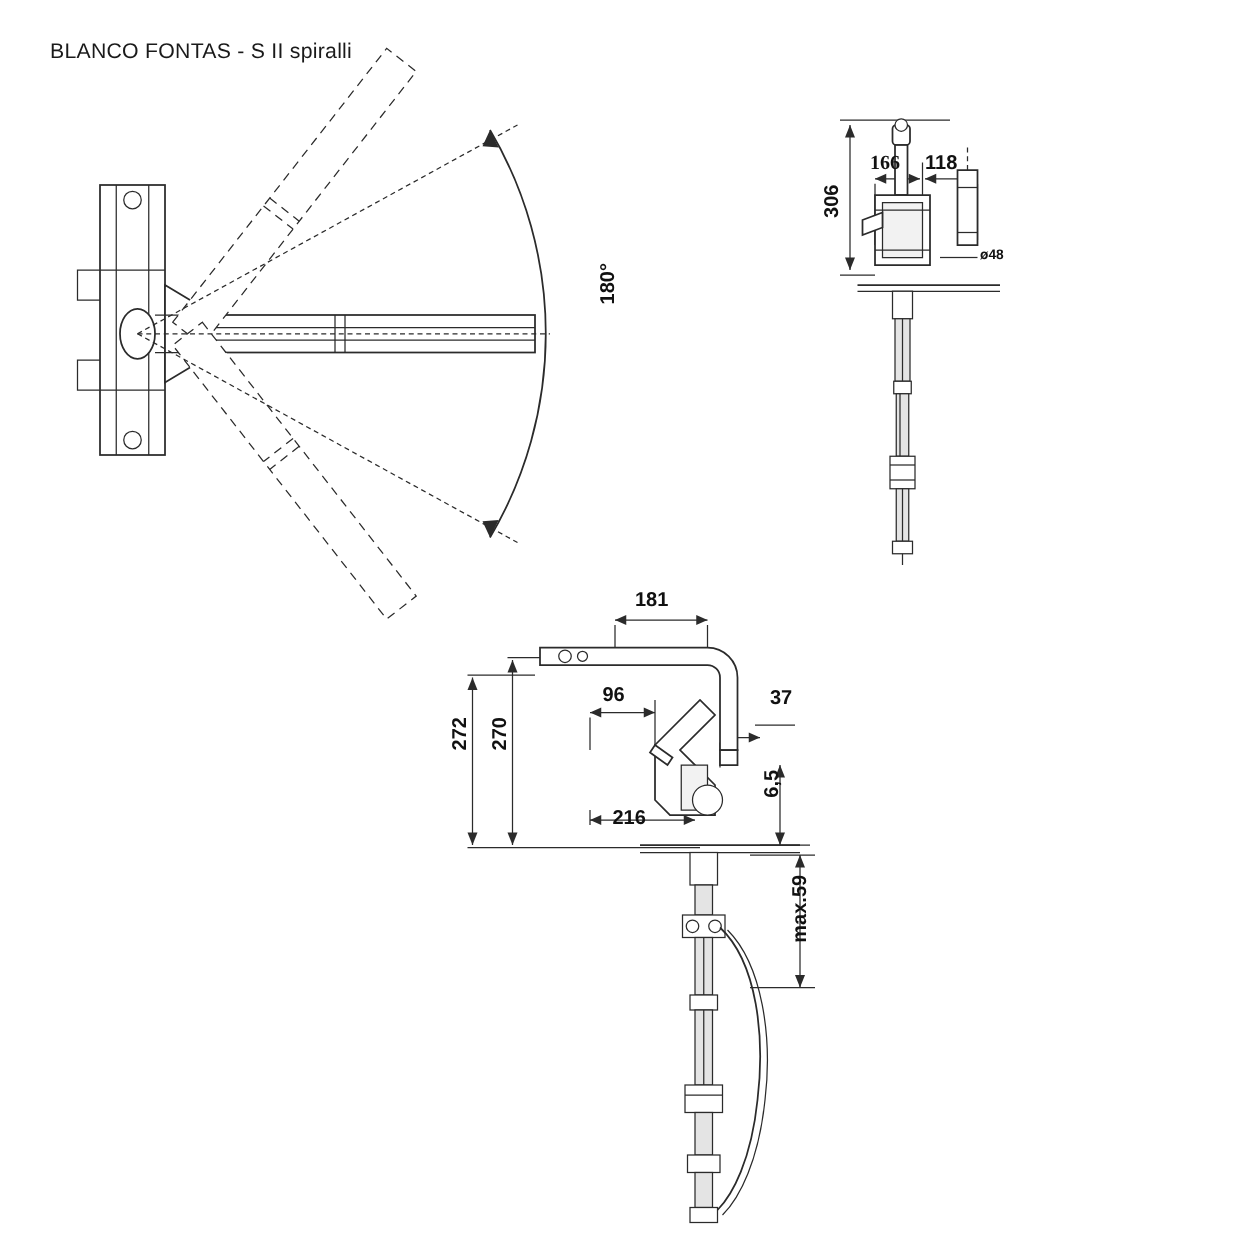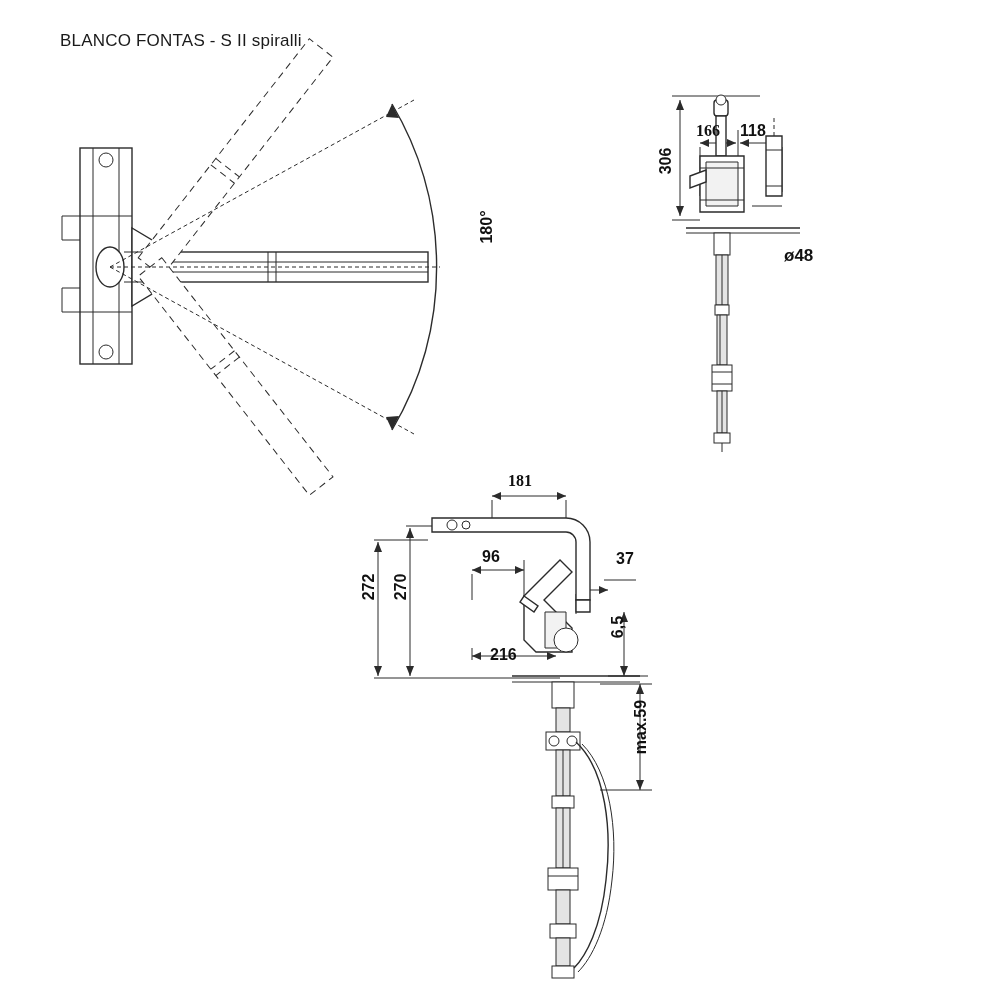--- a/index.html
+++ b/index.html
@@ -26,38 +26,37 @@
     left: 40px;
     top: 30px;
     width: 600px;
   }
   .title-line {
     font-size: 17px;
     line-height: 22px;
     letter-spacing: 0.2px;
     white-space: nowrap;
   }
-  .title-line.l1 { font-weight: normal; margin-left: 20px; }
+  .title-line.l1 { font-weight: normal; }
   .title-line.l2 { font-weight: normal; }
 
   
   .dimlabel {
     position: absolute;
     font-size: 16px;
     font-weight: bold;
     color: #111;
     white-space: nowrap;
   }
   .dimlabel.rot {
     transform: rotate(-90deg);
     transform-origin: 50% 50%;
   }
   .dimlabel.small {
-    font-size: 17px;
-    margin-top: 48px;
+    font-size: 11px;
   }
   svg { display: block; }
   .ln { stroke: #2b2b2b; fill: none; }
   .thin { stroke-width: 1; }
   .med { stroke-width: 1.4; }
   .dash { stroke-dasharray: 7 5; }
   .dashfine { stroke-dasharray: 4 3; }
   .fillw { fill: #ffffff; }
   .fillg { fill: #f2f2f2; }
   .fillgg { fill: #e4e4e4; }
@@ -257,21 +256,21 @@
     </g>
   </svg>
 
   <div class="dimlabel rot" style="left:452px; top:218px; width:70px; text-align:center;">180°</div>
 
   <div class="dimlabel rot" style="left:636px; top:152px; width:60px; text-align:center;">306</div>
   <div class="dimlabel" style="left:696px; top:122px;font-family:Liberation Serif, serif;">166</div>
   <div class="dimlabel" style="left:740px; top:122px;text-align:right;">118</div>
   <div class="dimlabel small" style="left:784px; top:198px;">ø48</div>
 
-  <div class="dimlabel" style="left:508px; top:472px;font-family:Liberation Serif, serif;">181</div>
+  <div class="dimlabel" style="left:508px; top:472px;">181</div>
   <div class="dimlabel rot" style="left:334px; top:578px; width:70px; text-align:center;">272</div>
   <div class="dimlabel rot" style="left:366px; top:578px; width:70px; text-align:center;">270</div>
   <div class="dimlabel" style="left:482px; top:548px;">96</div>
   <div class="dimlabel" style="left:616px; top:550px;">37</div>
   <div class="dimlabel" style="left:490px; top:646px;">216</div>
   <div class="dimlabel rot" style="left:588px; top:618px; width:60px; text-align:center;">6,5</div>
   <div class="dimlabel rot" style="left:586px; top:718px; width:110px; text-align:center;">max.59</div>
 
 </div>
 

